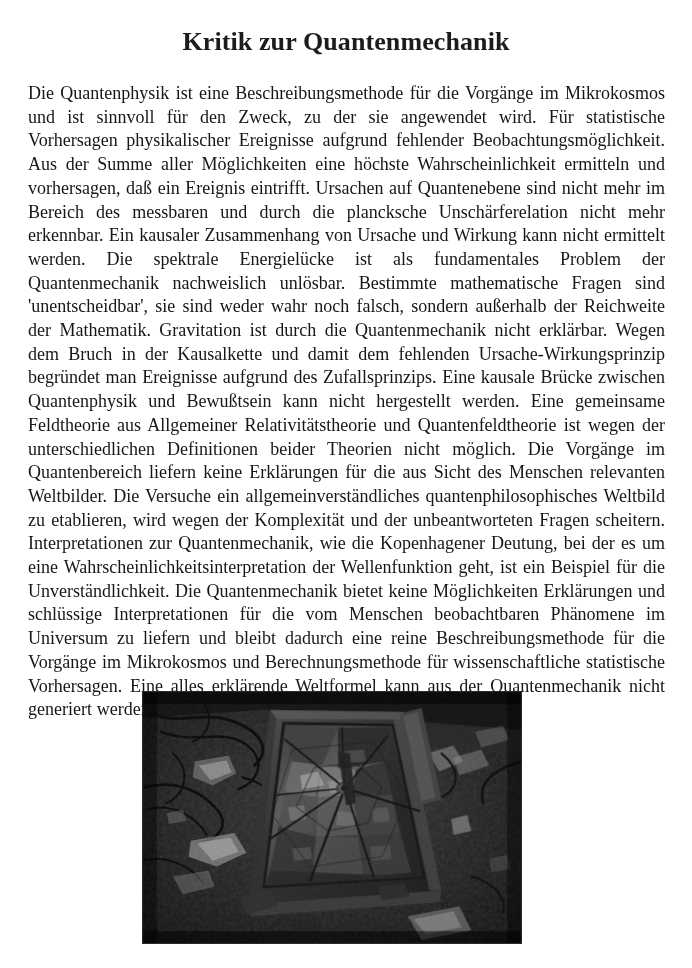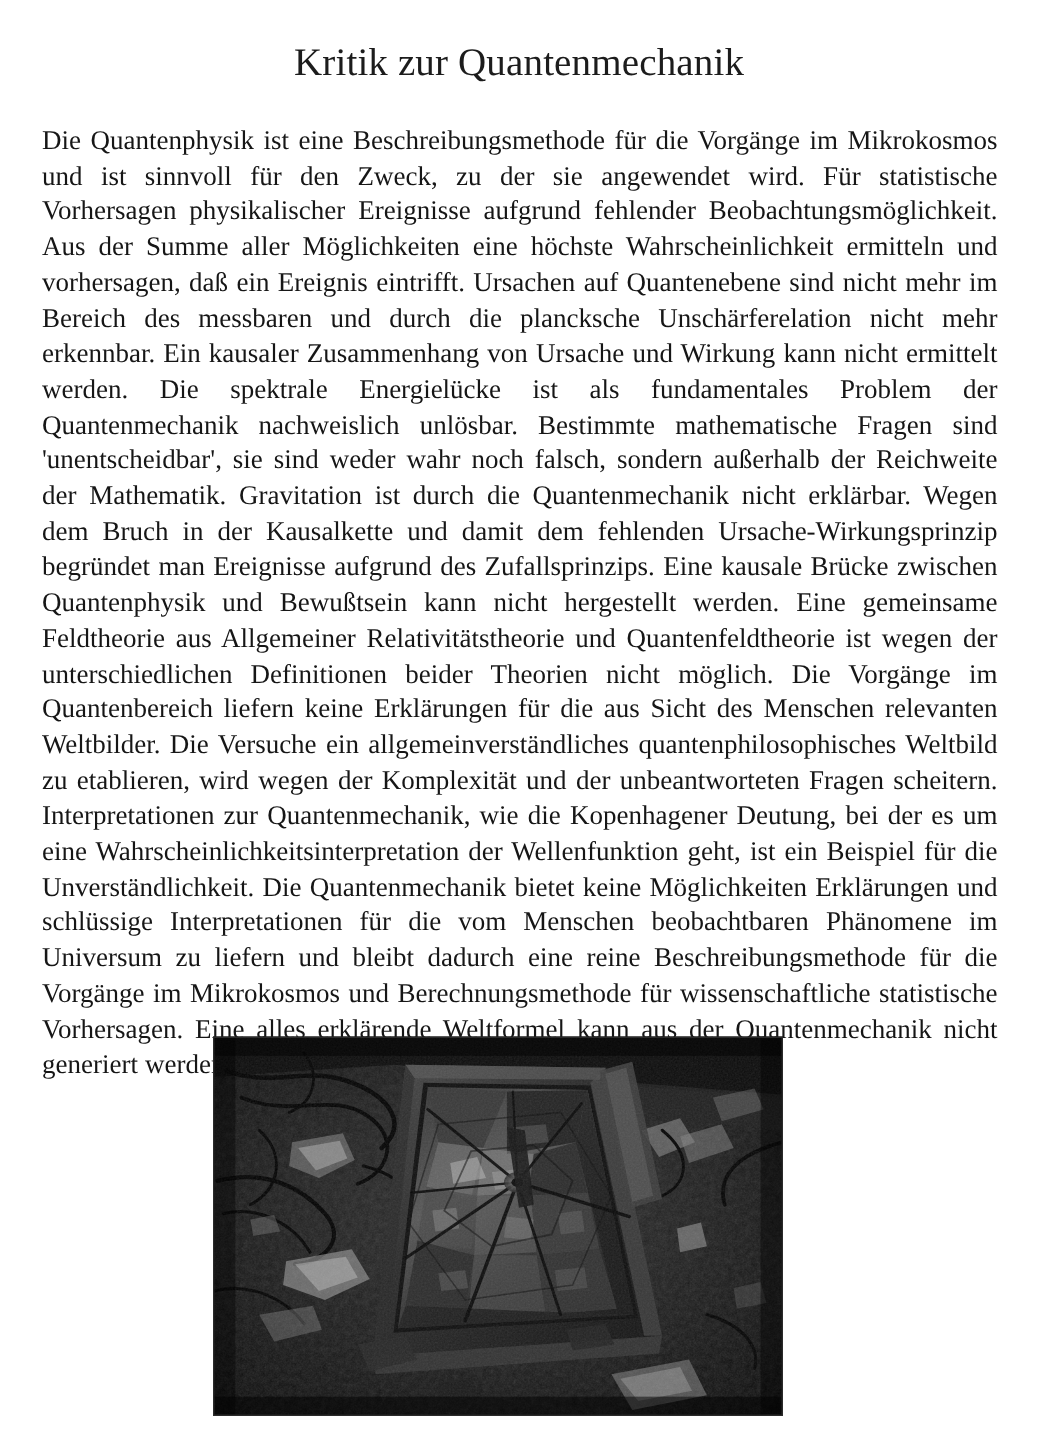--- a/index.html
+++ b/index.html
@@ -23,21 +23,21 @@
     box-sizing: border-box;
   }
   .doc-title {
     position: absolute;
     top: 8px;
     left: 0;
     width: 692px;
     text-align: center;
     font-family: "Liberation Serif", "DejaVu Serif", serif;
     font-size: 26px;
-    font-weight: 400;
+    font-weight: 700;
     letter-spacing: 0.1px;
     color: #1c1c1c;
     line-height: 34px;
   }
   .body-text {
     position: absolute;
     top: 62px;
     left: 28px;
     width: 637px;
     font-size: 18px;

